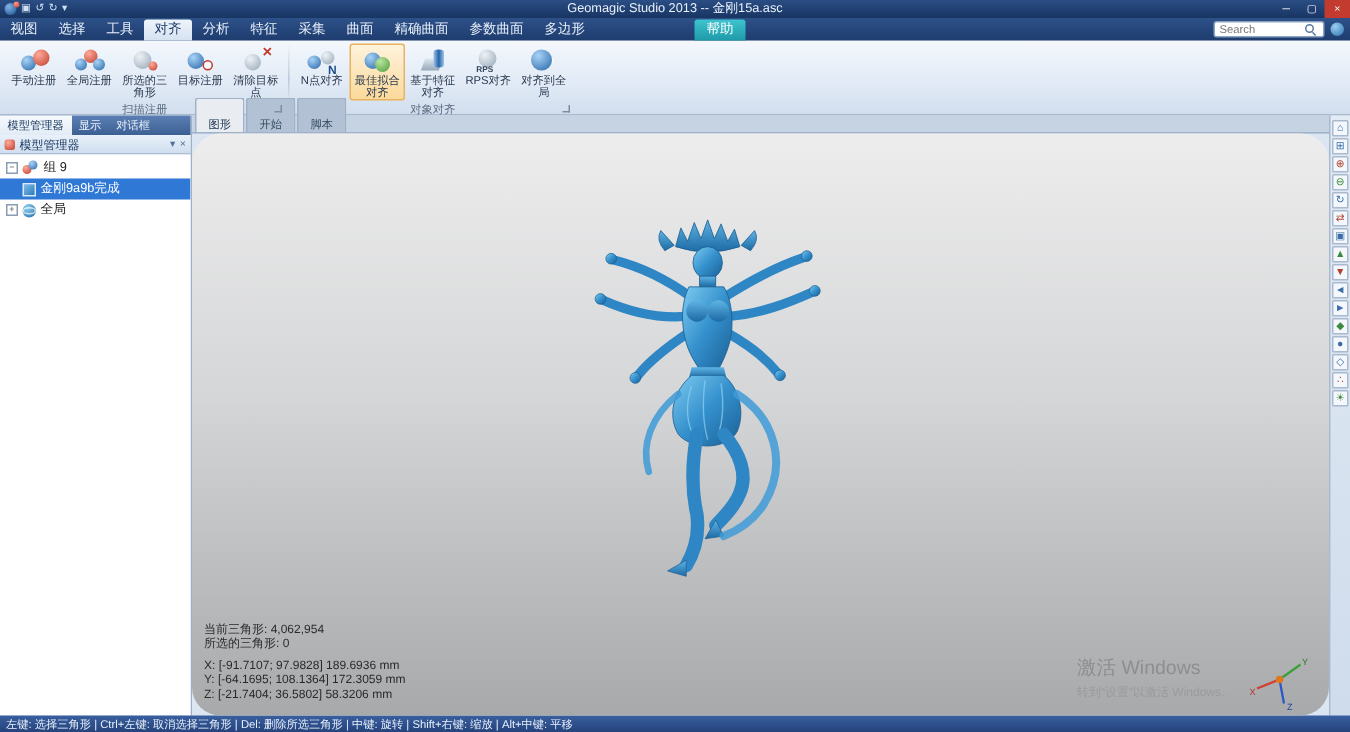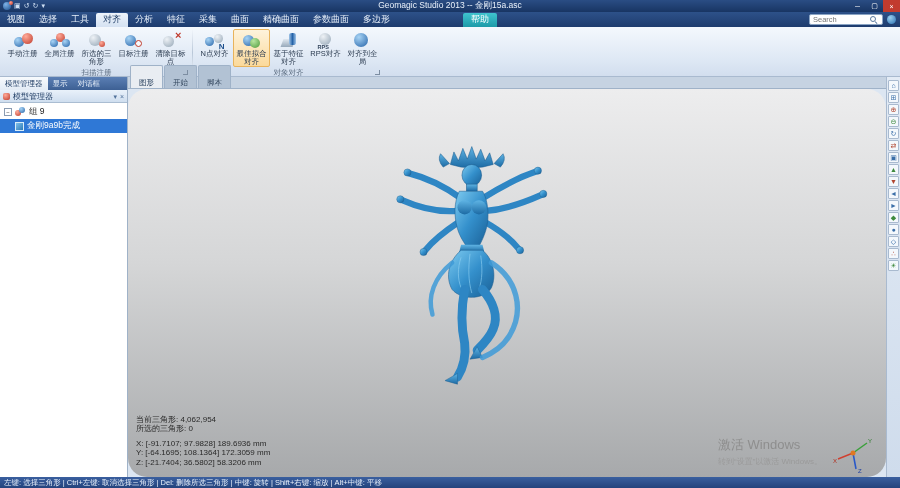--- a/index.html
+++ b/index.html
@@ -281,20 +281,25 @@
       <div class="tree">
         <div class="trow">
           <span class="exp">−</span>
           <span class="ti ti-group"></span>
           <span>组 9</span>
         </div>
         <div class="trow indent sel">
           <span class="ti-mesh"></span>
           <span>金刚9a9b完成</span>
         </div>
+        <div class="trow">
+          <span class="exp">+</span>
+          <span class="ti-globe"></span>
+          <span>全局</span>
+        </div>
       </div>
     </div>
 
     <div class="vcol">
       <div class="vtabs">
         <span class="vtab active">图形</span>
         <span class="vtab">开始</span>
         <span class="vtab">脚本</span>
       </div>
       <div class="canvas">

